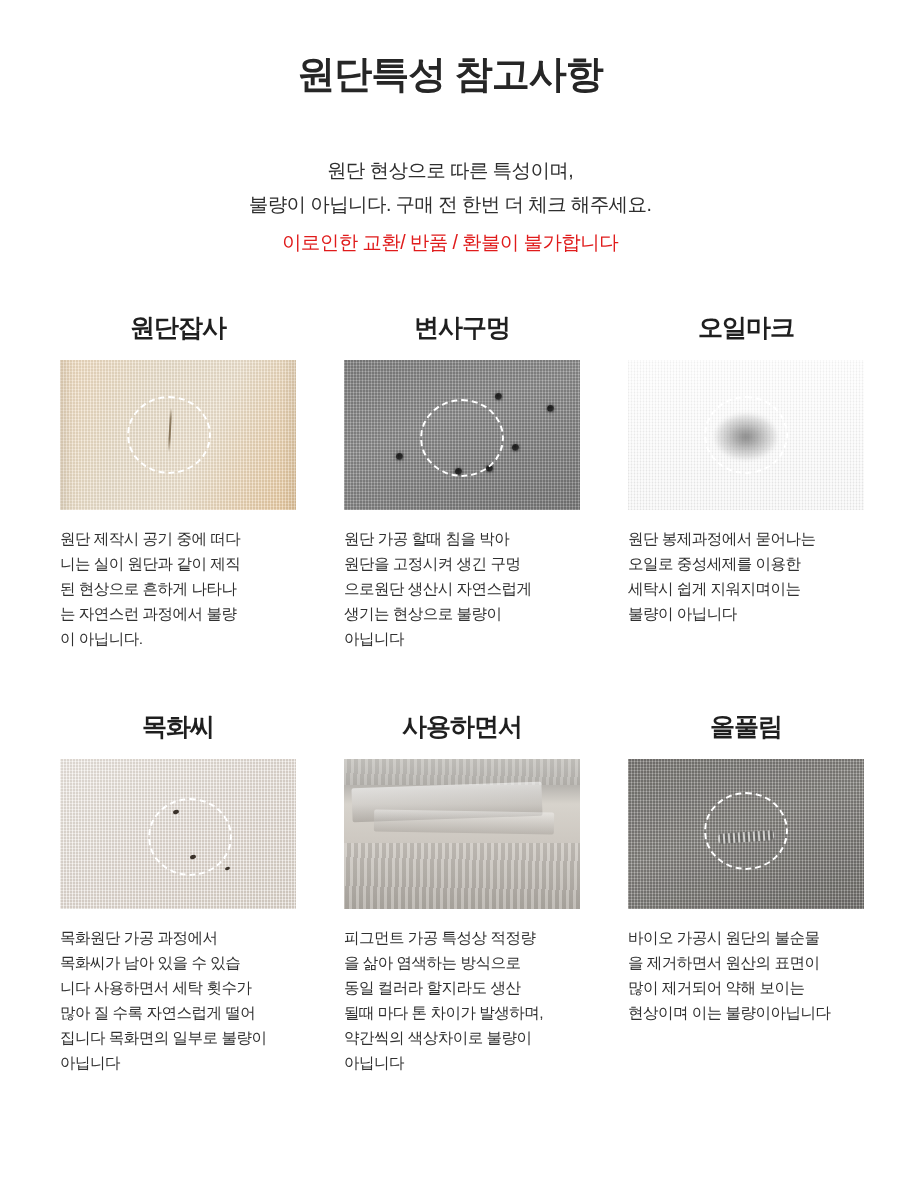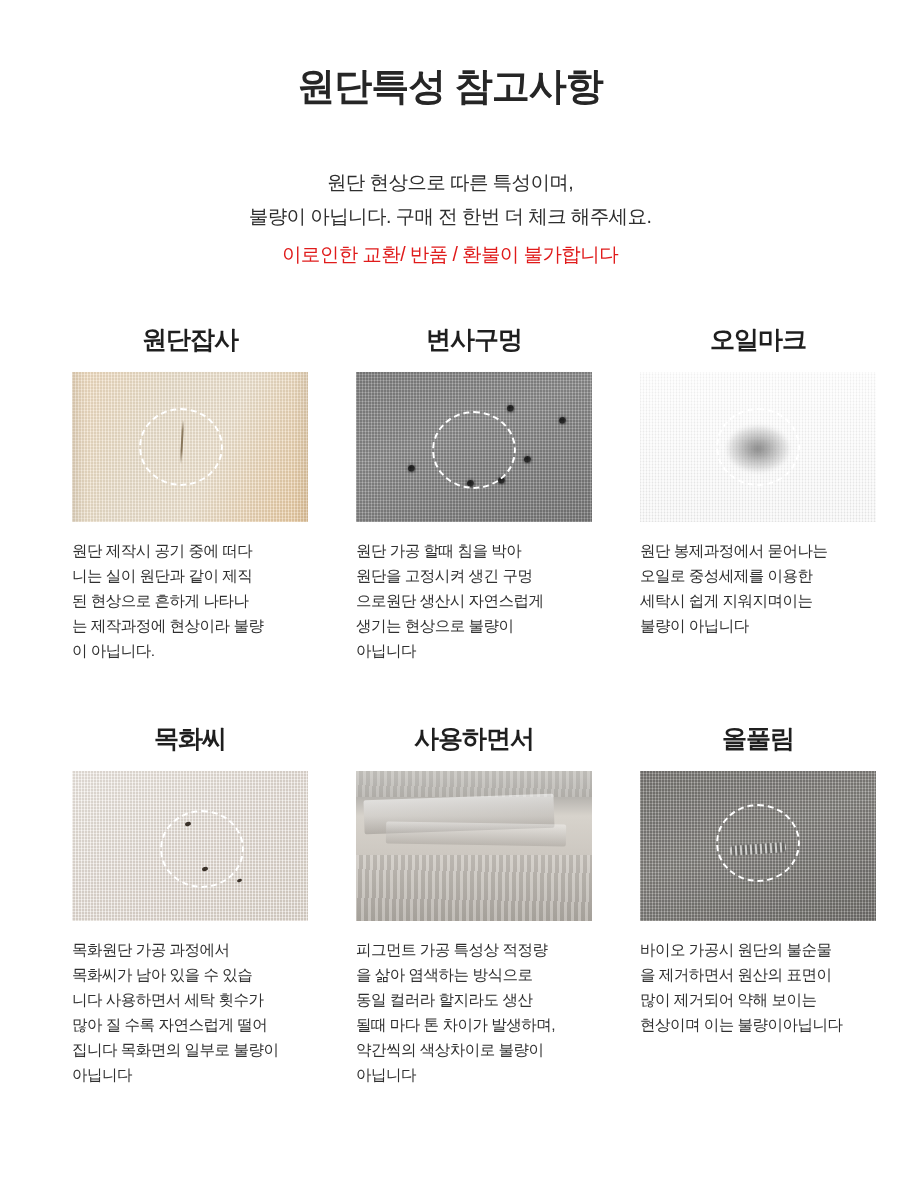--- a/index.html
+++ b/index.html
@@ -12,21 +12,21 @@
     width: 900px;
     height: 1197px;
     font-family: "Liberation Sans", sans-serif;
     color: #2b2b2b;
     overflow: hidden;
   }
   .page {
     width: 900px;
     height: 897px;
     position: relative;
-    padding: 12px;
+    padding: 0;
   }
 
   
   .header {
     text-align: center;
     padding-top: 52px;
   }
   .main-title {
     font-size: 38px;
     font-weight: bold;
@@ -229,21 +229,21 @@
       <h2 class="cell-title">원단잡사</h2>
       <div class="thumb-wrap">
         <div class="thumb tex-fabric-slub">
           <div class="slub-line"></div>
           <div class="circle-marker" style="left:46%;top:50%;"></div>
         </div>
       </div>
       <div class="cell-desc">원단 제작시 공기 중에 떠다
 니는 실이 원단과 같이 제직
 된 현상으로 흔하게 나타나
-는 제작과정에 현상이라 불량
+는 자연스런 과정에서 불량
 이 아닙니다.</div>
     </div>
 
     <div class="cell">
       <h2 class="cell-title">변사구멍</h2>
       <div class="thumb-wrap">
         <div class="thumb tex-gray-weave">
           <div class="hole" style="left:22%;top:62%;"></div>
           <div class="hole" style="left:47%;top:72%;"></div>
           <div class="hole" style="left:60%;top:70%;"></div>

